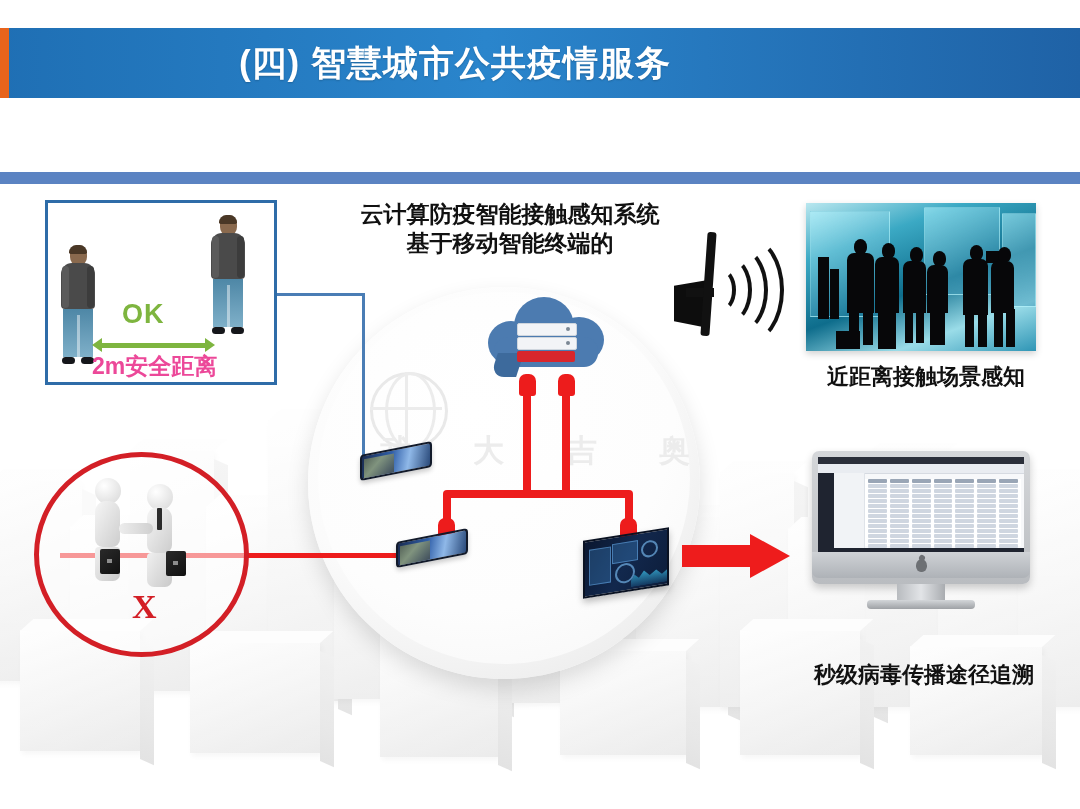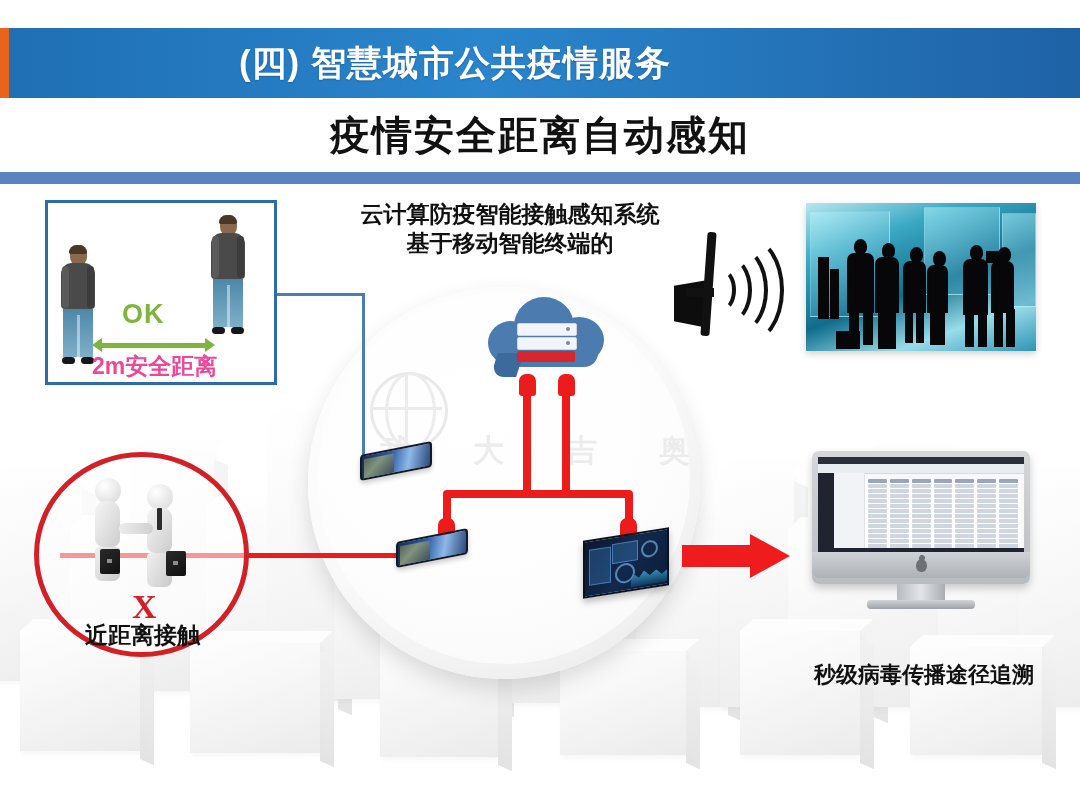--- a/index.html
+++ b/index.html
@@ -215,21 +215,20 @@
     <div class="blk" style="left:560px;top:320px;width:126px;height:104px;"></div>
     <div class="blk" style="left:740px;top:300px;width:120px;height:124px;"></div>
     <div class="blk" style="left:910px;top:316px;width:132px;height:108px;"></div>
   </div>
   <div class="cityfade"></div>
 
   <div class="hdr"></div>
   <div class="hdr-accent"></div>
   <div class="hdr-title">(四) 智慧城市公共疫情服务</div>
 
-  <div class="subtitle">疫情安全距离自动感知</div>
   <div class="divider"></div>
 
   <div class="disc"></div>
   <div class="disc-inner"></div>
 
   <div class="wm">
     <div class="wm-globe">
       <div class="wm-globe-e1"></div>
     </div>
     <div class="wm-cn">
@@ -279,21 +278,20 @@
   <div class="fig3d" style="left:147px;top:484px;">
     <div class="f-head"></div>
     <div class="f-body"></div>
     <div class="f-legs"></div>
   </div>
   <div class="tie" style="left:157px;top:508px;"></div>
   <div class="hands" style="left:119px;top:523px;"></div>
   <div class="case" style="left:100px;top:549px;"></div>
   <div class="case" style="left:166px;top:551px;"></div>
   <div class="xmark" style="left:132px;top:588px;">X</div>
-  <div class="redcap" style="left:85px;top:620px;">近距离接触</div>
 
   <div class="ctr-title">
     <div>云计算防疫智能接触感知系统</div>
     <div>基于移动智能终端的</div>
   </div>
 
   <div class="cloud">
     <i class="cl-a"></i>
       <i class="cl-b"></i>
       <i class="cl-c"></i>
@@ -363,20 +361,21 @@
     <div class="sil-head" style="left:164px;top:42px;"></div>
     <div class="sil" style="left:157px;top:56px;width:25px;height:56px;border-radius:7px 7px 0 0;"></div>
     <div class="sil" style="left:159px;top:108px;width:9px;height:36px;"></div>
     <div class="sil" style="left:172px;top:108px;width:9px;height:36px;"></div>
     <div class="sil" style="left:180px;top:48px;width:18px;height:12px;"></div>
     <div class="sil-head" style="left:192px;top:44px;"></div>
     <div class="sil" style="left:185px;top:58px;width:23px;height:52px;border-radius:7px 7px 0 0;"></div>
     <div class="sil" style="left:188px;top:106px;width:9px;height:38px;"></div>
     <div class="sil" style="left:200px;top:106px;width:9px;height:38px;"></div>
   </div>
+  <div class="caption" style="left:827px;top:362px;">近距离接触场景感知</div>
 
   <div class="bigarrow">
     <div class="shaft"></div>
     <div class="head"></div>
   </div>
 
   <div class="imac">
     <div class="imac-bezel">
       <div class="imac-screen">
         <div class="mac-titlebar"></div>

